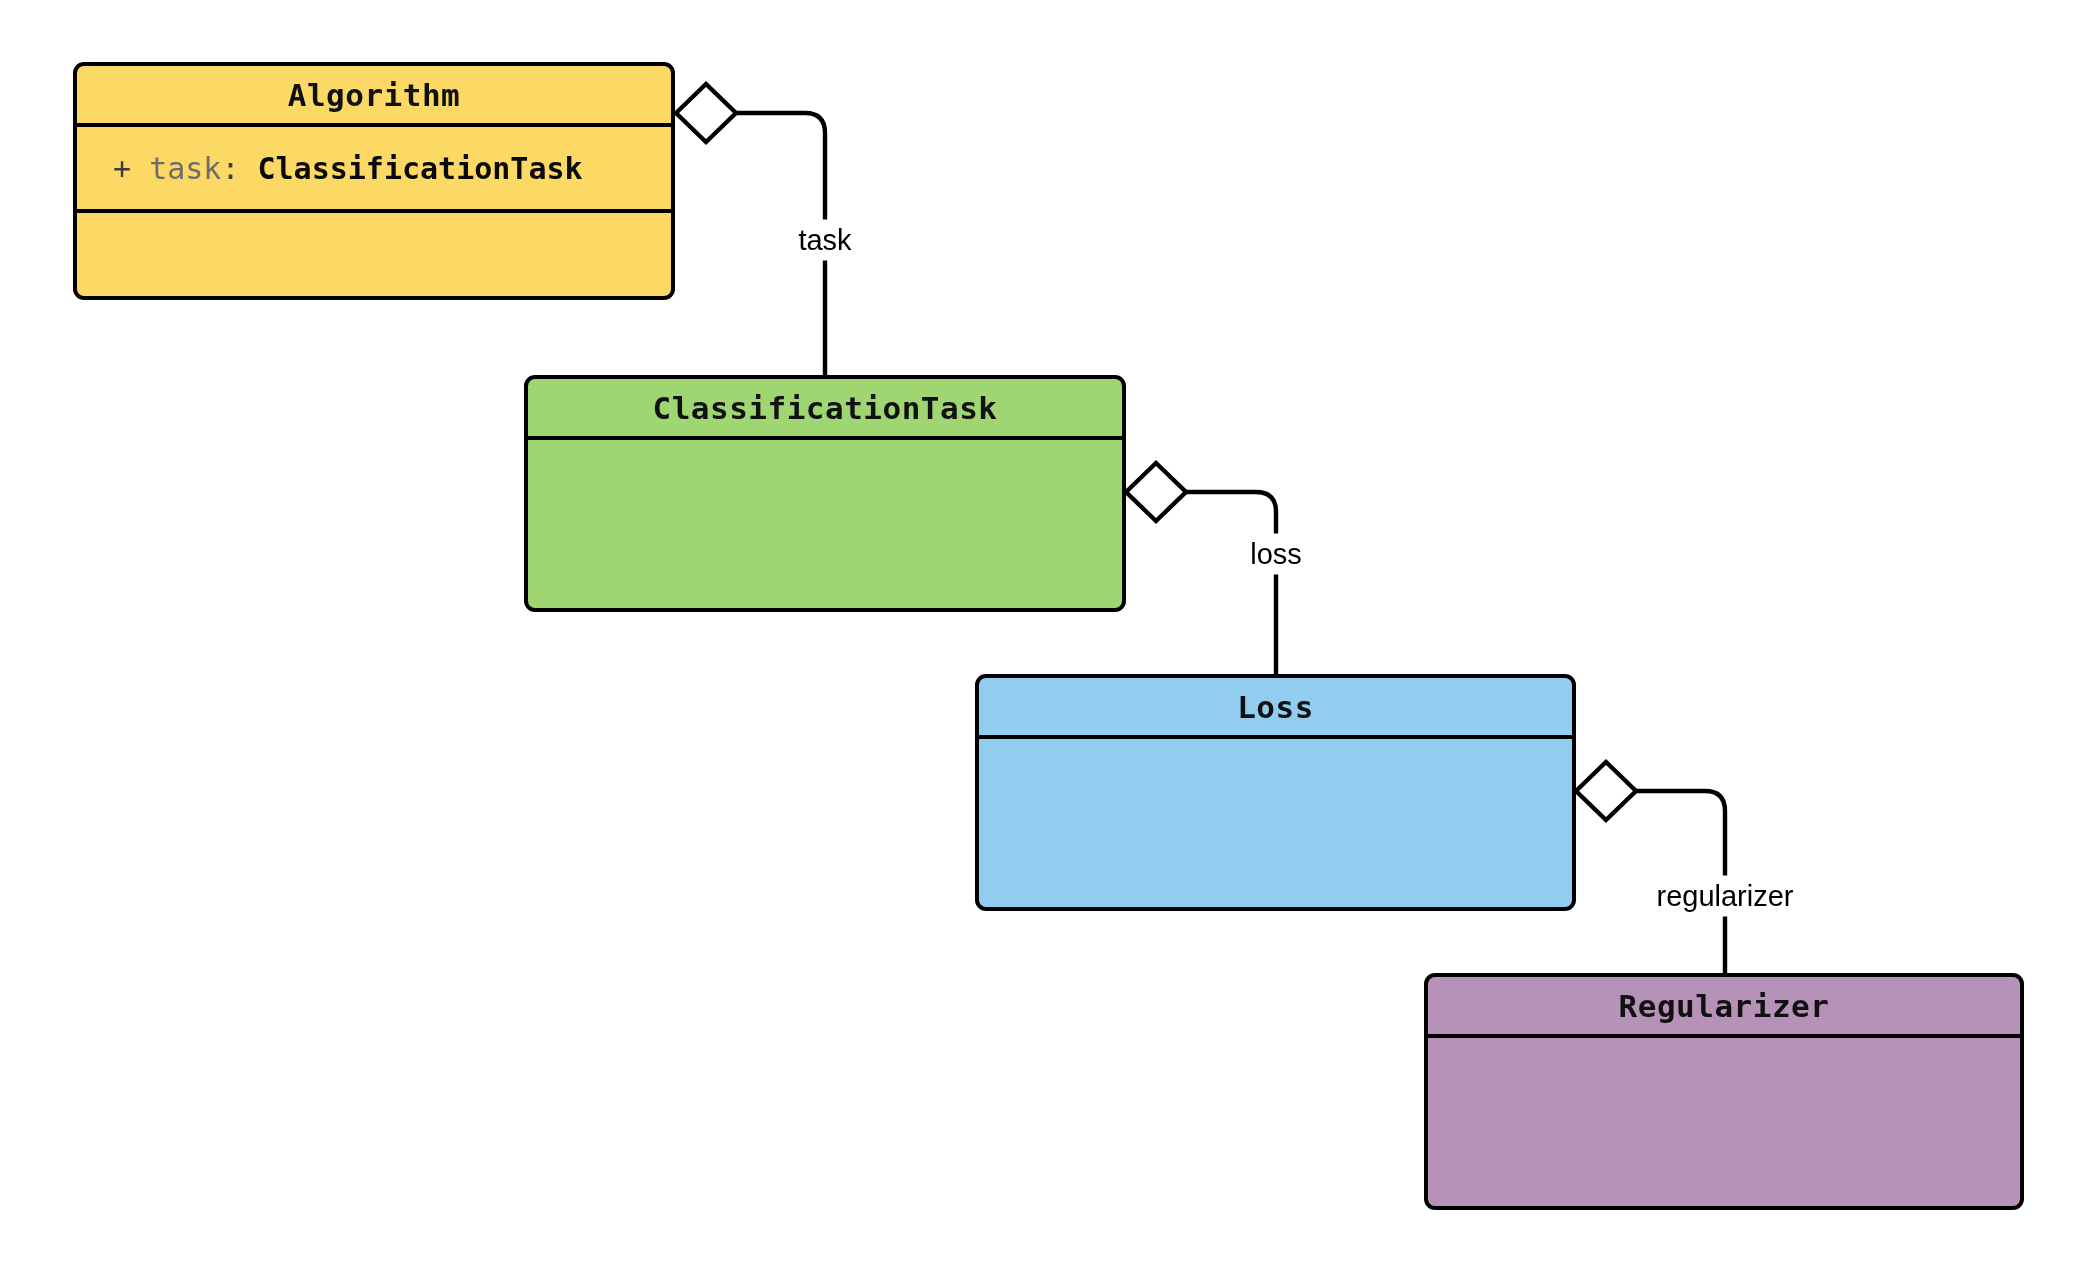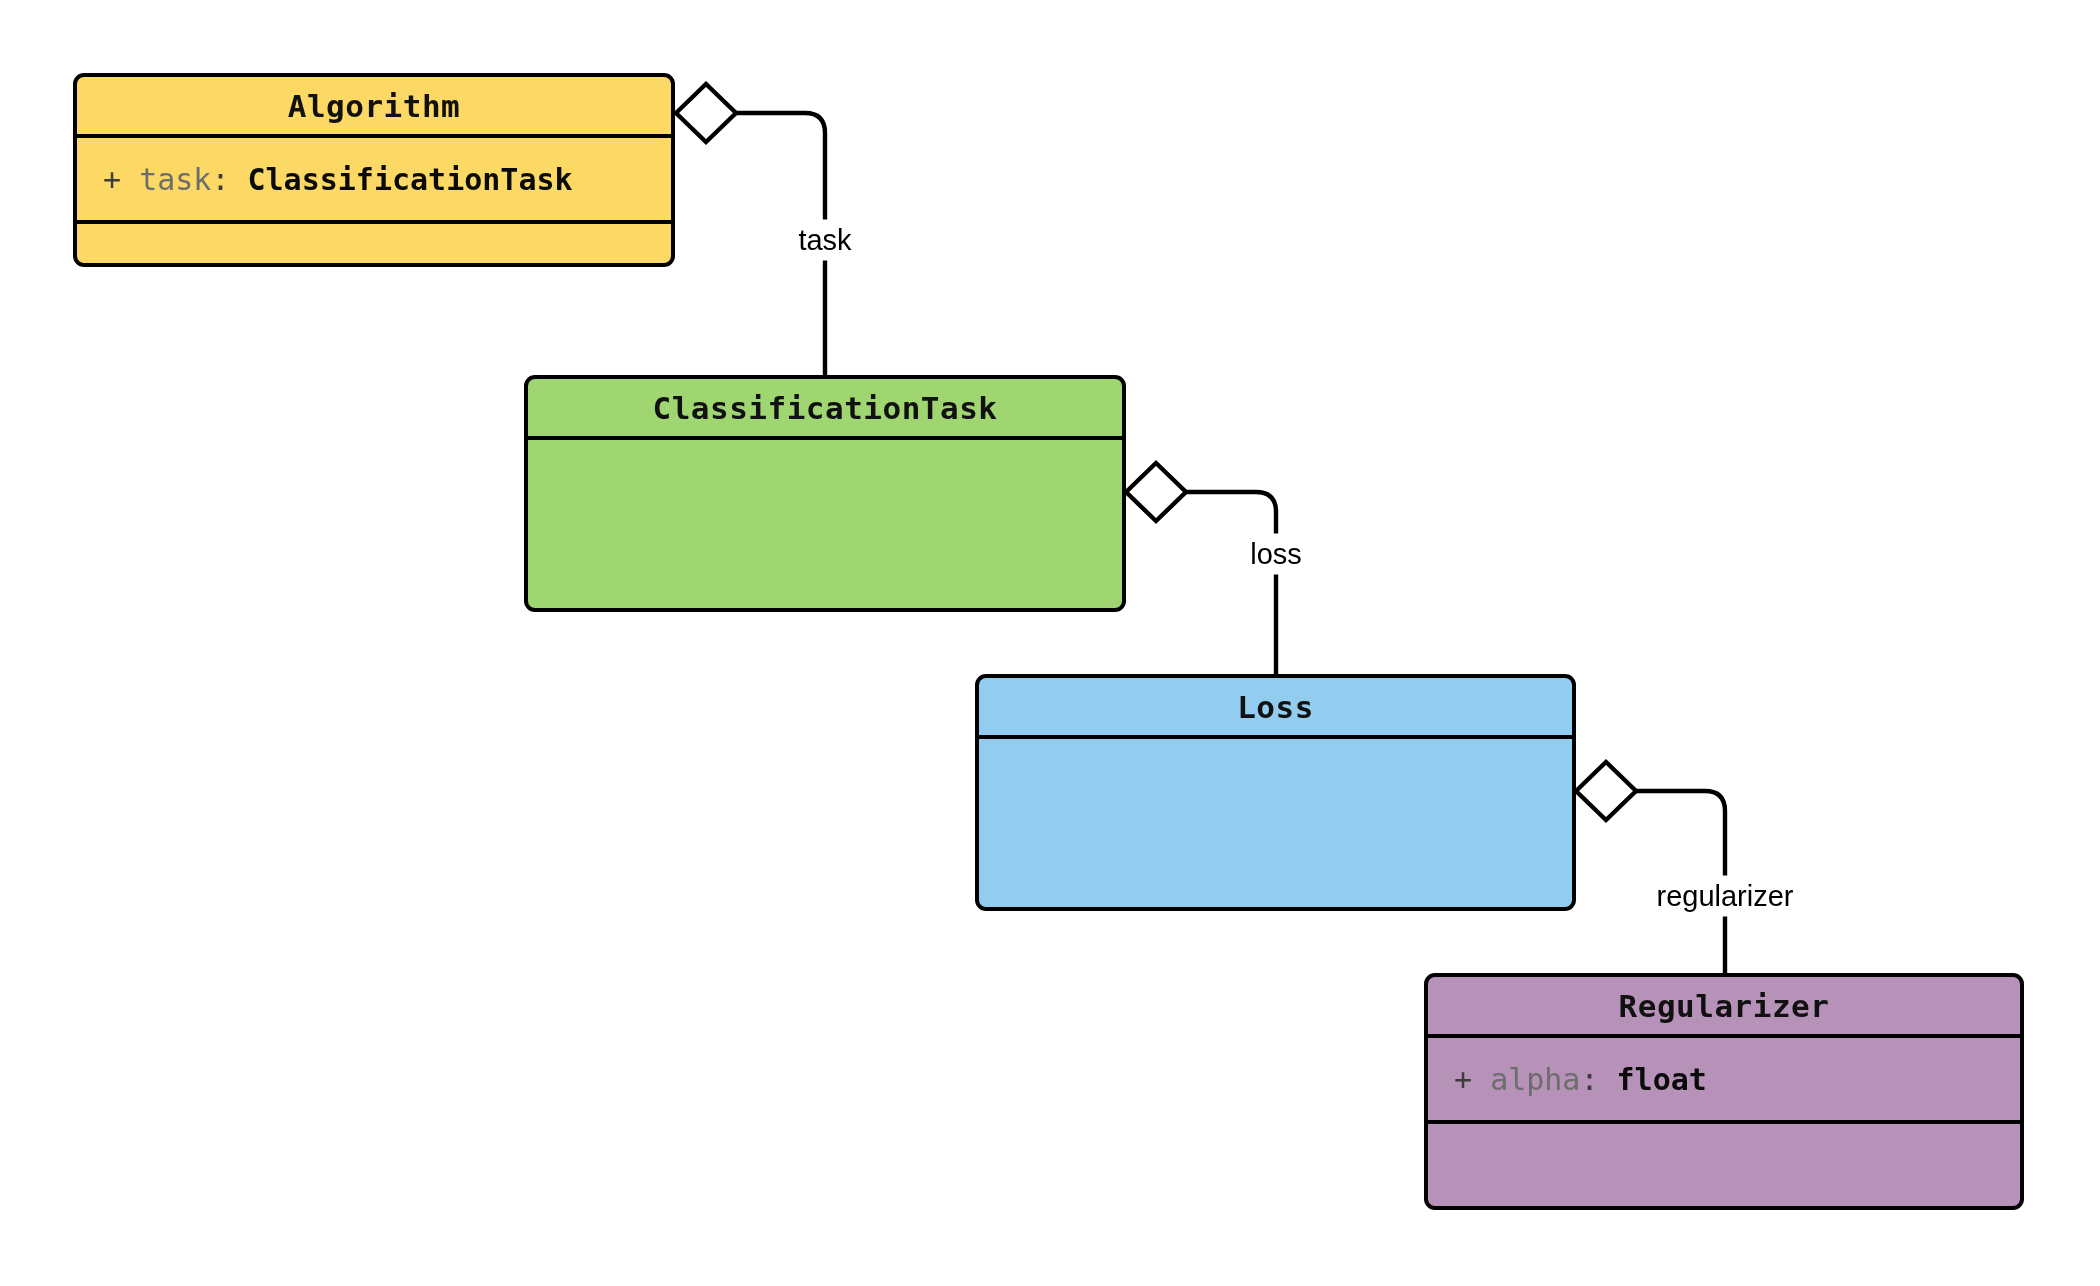--- a/index.html
+++ b/index.html
@@ -42,21 +42,21 @@
     flex:0 0 61px;
     display:flex;align-items:center;justify-content:center;
     font-weight:bold;font-size:31px;letter-spacing:.5px;
     color:#111111;
     border-bottom:4.2px solid #000000;
     box-sizing:border-box;
   }
   .uml-attrs{
     flex:0 0 86px;
     display:flex;align-items:center;
-    padding-left:26px;
+    padding-left:36px;
     border-bottom:4.2px solid #000000;
     box-sizing:border-box;
     font-size:30px;
     white-space:nowrap;
   }
   .uml-methods{flex:1 1 auto;box-sizing:border-box;}
   .vis{color:#3c3c3c;font-weight:normal;}
   .aname{color:#6d6d6d;font-weight:normal;}
   .acolon{color:#3c3c3c;font-weight:normal;}
   .atype{color:#0a0a0a;font-weight:bold;}
@@ -69,40 +69,37 @@
   <svg id="edges" viewBox="0 0 2100 1286" width="2100" height="1286" aria-hidden="true">
       <path class="edge-line" d="M 735 113 L 805 113 Q 825 113 825 133 L 825 375"></path>
       <polygon class="edge-diamond" points="676,113 706,84 736,113 706,142"></polygon>
       <path class="edge-line" d="M 1186 492 L 1256 492 Q 1276 492 1276 512 L 1276 674"></path>
       <polygon class="edge-diamond" points="1126,492 1156,463 1186,492 1156,521"></polygon>
       <path class="edge-line" d="M 1636 791 L 1705 791 Q 1725 791 1725 811 L 1725 973"></path>
       <polygon class="edge-diamond" points="1576,791 1606,762 1636,791 1606,820"></polygon>
     </svg>
 
   <div id="nodes">
-      <div class="uml-class" style="left: 73px; top: 73px; width: 602px; height: 194px; background: rgb(252, 217, 101);">
+      <div class="uml-class" style="left: 73px; top: 62px; width: 602px; height: 238px; background: rgb(252, 217, 101);">
         <div class="uml-title">Algorithm</div>
         <div class="uml-attrs">
           <div><span class="vis">+</span> <span class="aname">task</span><span class="acolon">:</span> <span class="atype">ClassificationTask</span></div>
         </div>
         <div class="uml-methods"></div>
       </div>
       <div class="uml-class" style="left: 524px; top: 375px; width: 602px; height: 237px; background: rgb(159, 214, 114);">
         <div class="uml-title">ClassificationTask</div>
         <div class="uml-methods"></div>
       </div>
       <div class="uml-class" style="left: 975px; top: 674px; width: 601px; height: 237px; background: rgb(146, 204, 238);">
         <div class="uml-title">Loss</div>
         <div class="uml-methods"></div>
       </div>
       <div class="uml-class" style="left: 1424px; top: 973px; width: 600px; height: 237px; background: rgb(183, 146, 184);">
         <div class="uml-title">Regularizer</div>
-        <div class="uml-attrs">
-          <div><span class="vis">+</span> <span class="aname">alpha</span><span class="acolon">:</span> <span class="atype">float</span></div>
-        </div>
         <div class="uml-methods"></div>
       </div>
     </div>
 
 <div class="edge-label" style="left: 825px; top: 240px;">task</div>
     <div class="edge-label" style="left: 1276px; top: 554px;">loss</div>
     <div class="edge-label" style="left: 1725px; top: 896px;">regularizer</div>
   </div>
 
 </body></html>

